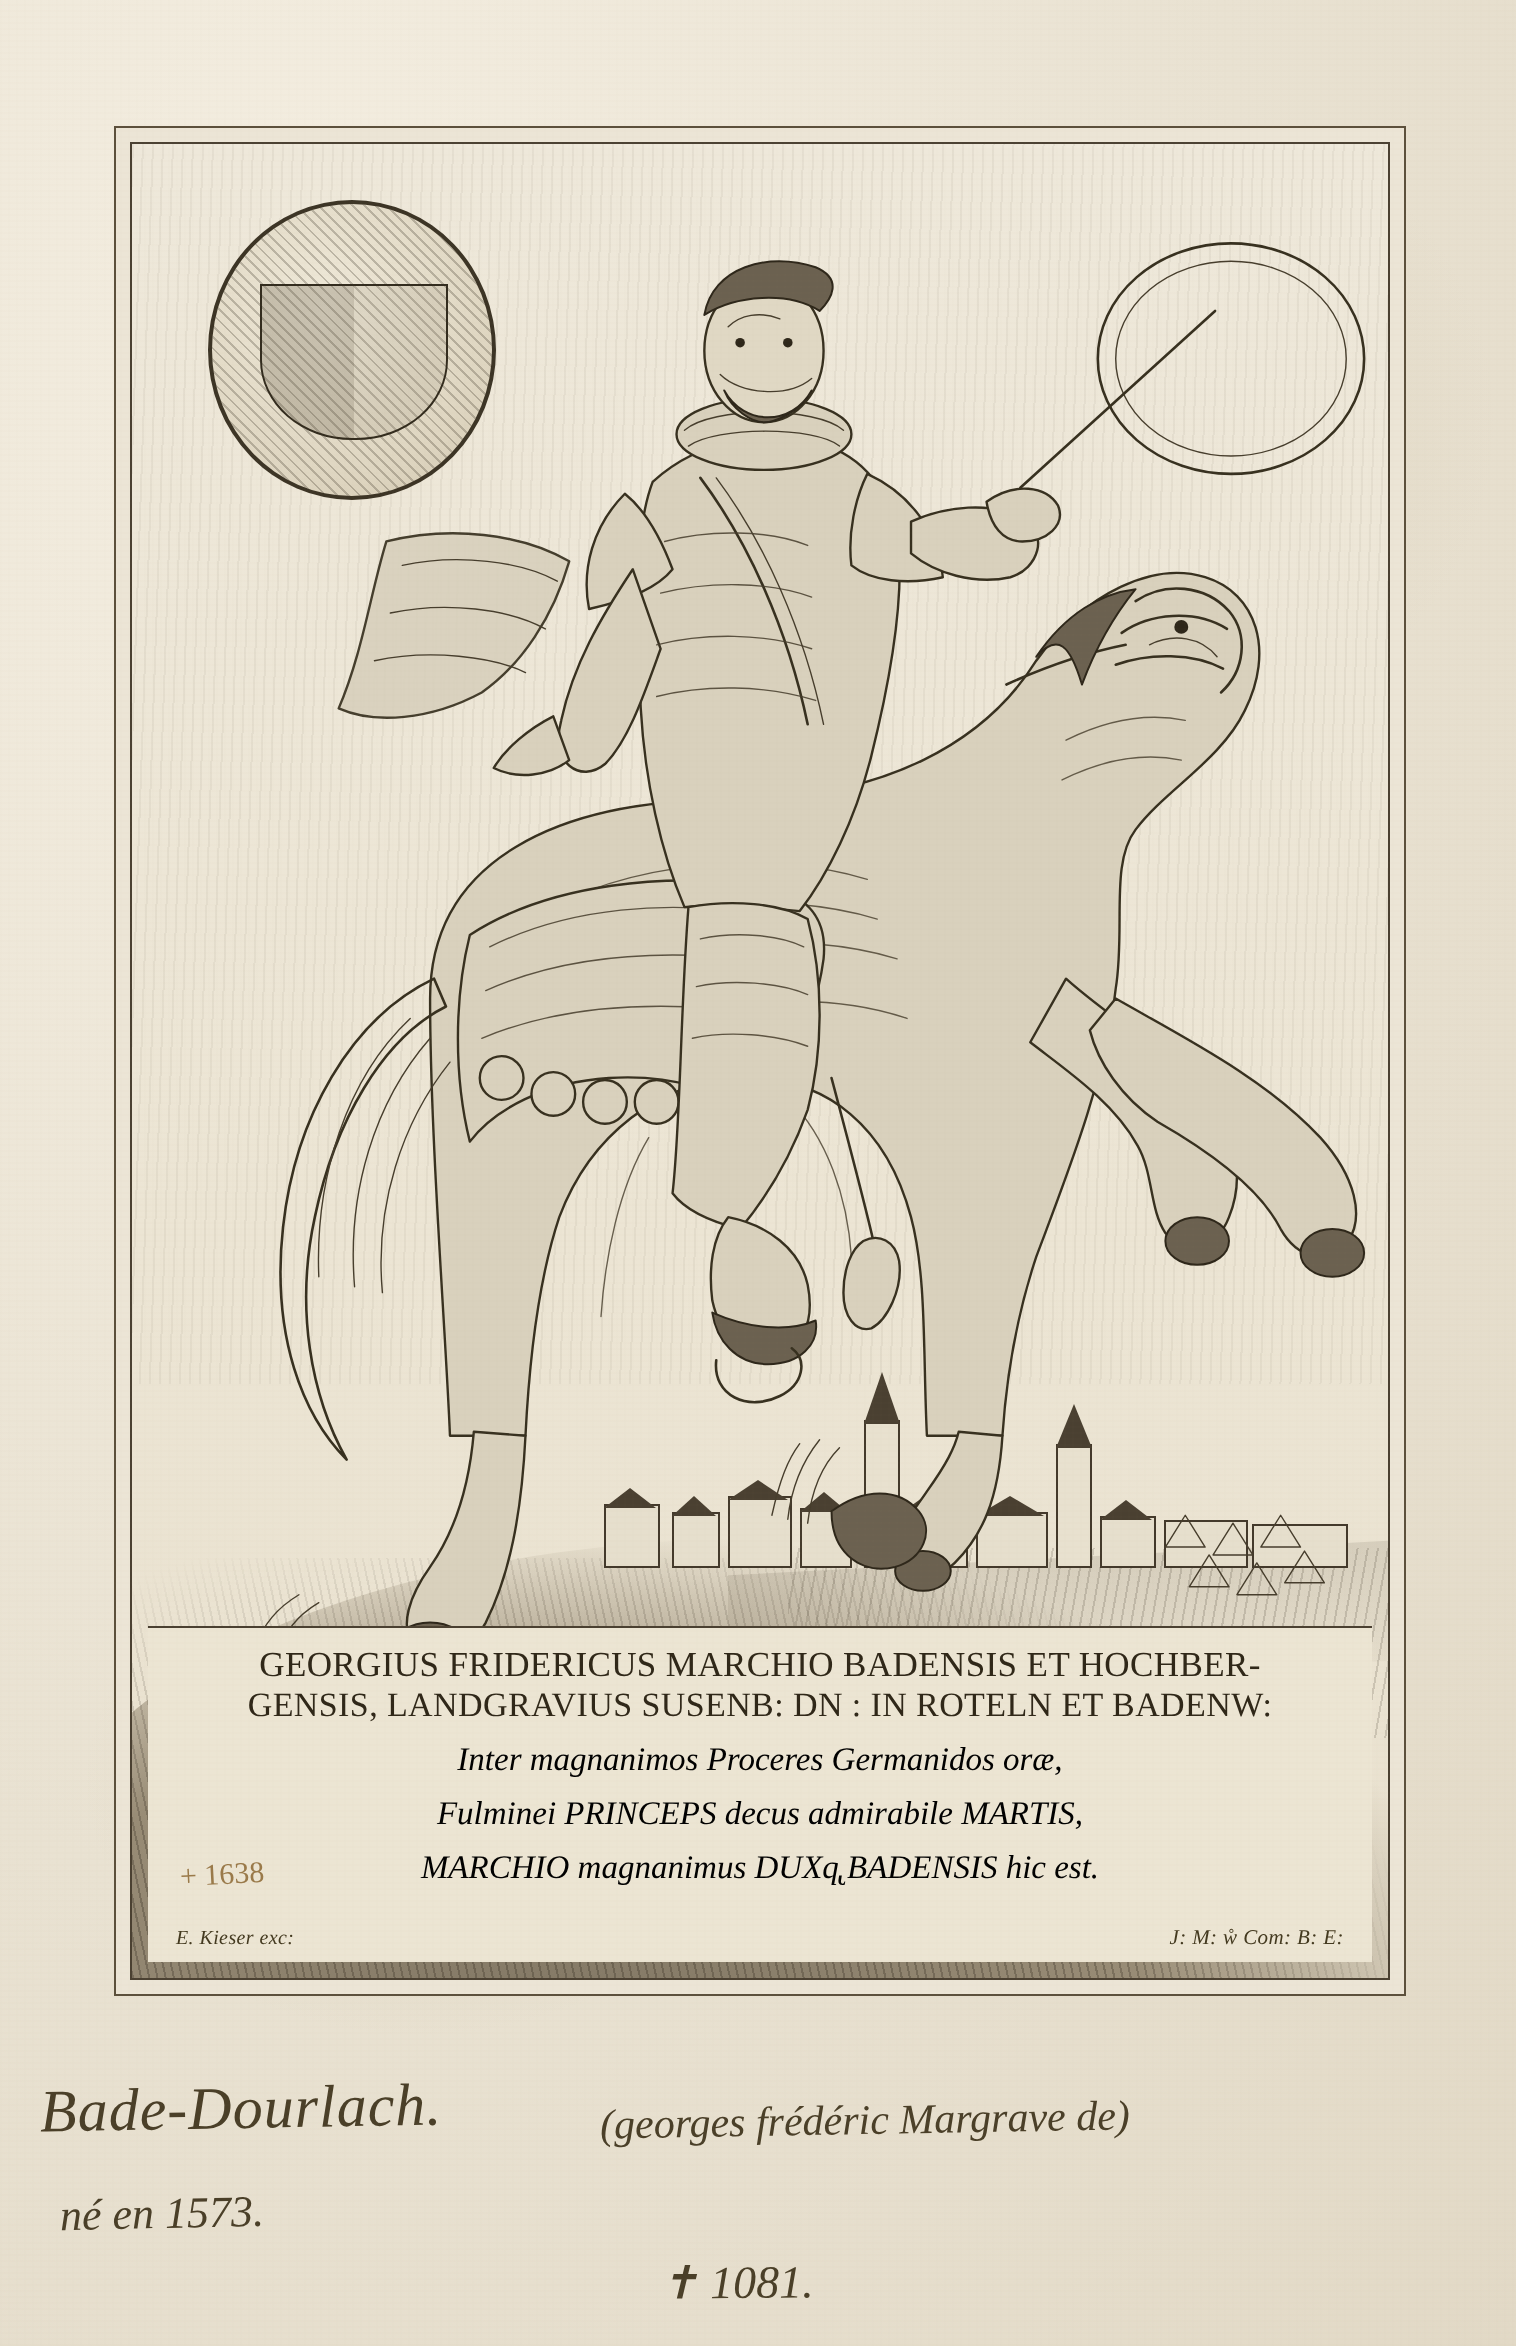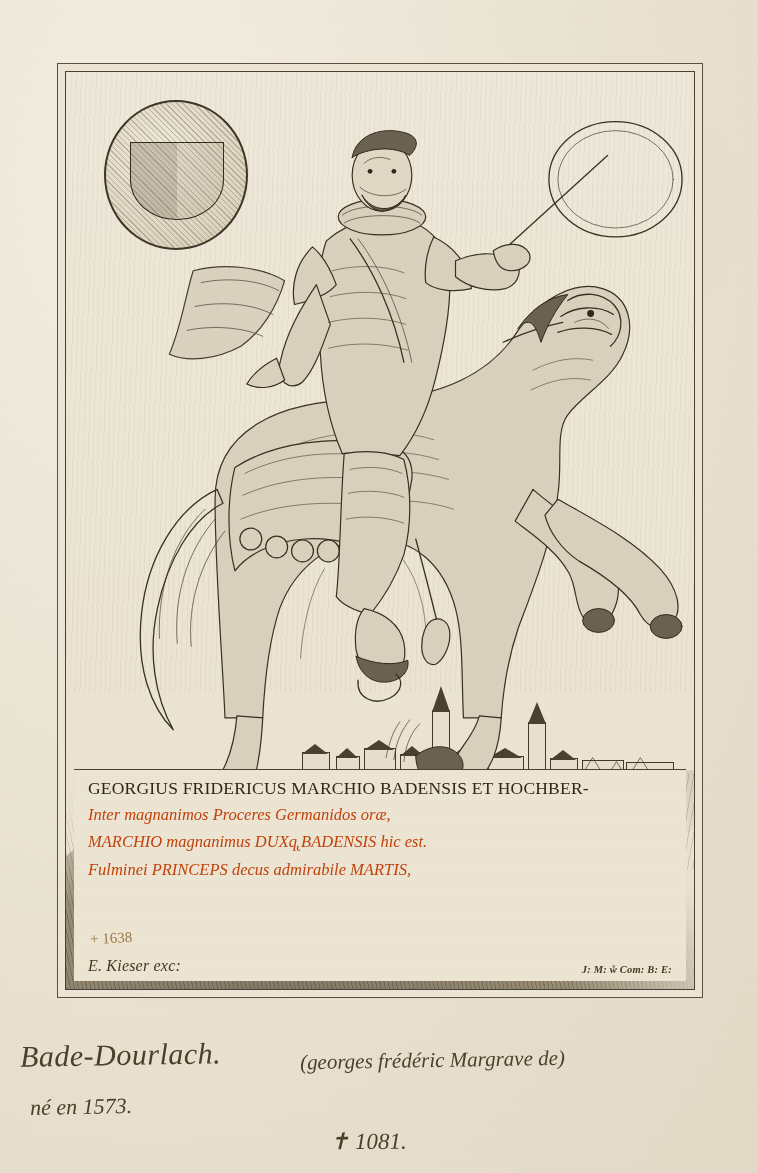--- a/index.html
+++ b/index.html
@@ -153,54 +153,54 @@
   .medallion .hatch {
     position: absolute; inset: 0;
     background-image: repeating-linear-gradient(45deg, rgba(50,43,30,.25) 0 1px, transparent 1px 4px);
   }
 
   
   .inscription {
     position: absolute;
     left: 8px; right: 8px;
     bottom: 8px;
-    height: 212px;
+    height: 168px;
     background: #ece5d3;
     border-top: 1px solid #4a4031;
     padding: 8px 14px 0 14px;
     box-sizing: border-box;
     color: #2f2718;
+    text-align: center;
   }
   .insc-l1, .insc-l2 {
     font-family: "Liberation Serif", serif;
     font-size: 17.5px;
     letter-spacing: .2px;
     line-height: 1.22;
     font-variant: small-caps;
     white-space: nowrap;
   }
   .insc-l2 { font-size: 17px; }
   .verse {
     margin-top: 5px;
     font-style: italic;
     font-size: 16.5px;
     line-height: 1.34;
-    color: #c2410c;
+    color: #000000;
     white-space: nowrap;
   }
   .credit-left {
     position: absolute; left: 14px; bottom: 6px;
-    font-size: 16px; font-style: italic; color: #43391f;
+    font-size: 10px; font-style: italic; color: #43391f;
     letter-spacing: .2px;
   }
   .credit-right {
     position: absolute; right: 14px; bottom: 6px;
     font-size: 10.5px; font-style: italic; color: #43391f;
     letter-spacing: .2px;
-    font-weight: bold;
   }
   .pencil-date {
     position: absolute; left: 16px; bottom: 34px;
     font-family: "Liberation Serif", serif;
     font-size: 15px;
     color: #9a7a4a;
     transform: rotate(-3deg);
   }
 
   
@@ -439,23 +439,24 @@
             <path d="M568,706 l10,-16 l10,16 Z"></path>
             <path d="M532,726 l10,-16 l10,16 Z"></path>
             <path d="M556,730 l10,-16 l10,16 Z"></path>
             <path d="M580,724 l10,-16 l10,16 Z"></path>
           </g>
         </g>
       </svg>
 
       <div class="inscription">
         <div class="insc-l1">GEORGIUS FRIDERICUS MARCHIO BADENSIS ET HOCHBER-</div>
+        <div class="insc-l2">GENSIS, LANDGRAVIUS SUSENB: DN : IN ROTELN ET BADENW:</div>
         <div class="verse">Inter magnanimos Proceres Germanidos oræ,</div>
+        <div class="verse">Fulminei PRINCEPS decus admirabile MARTIS,</div>
         <div class="verse verse-2">MARCHIO magnanimus DUXq̢ BADENSIS hic est.</div>
-        <div class="verse">Fulminei PRINCEPS decus admirabile MARTIS,</div>
         <div class="pencil-date">+ 1638</div>
         <div class="credit-left">E. Kieser exc:</div>
         <div class="credit-right">J: M: ẘ Com: B: E:</div>
       </div>
 
     </div>
   </div>
 
   <div class="hand hand-title">Bade-Dourlach.</div>
   <div class="hand hand-paren">(georges frédéric Margrave de)</div>

